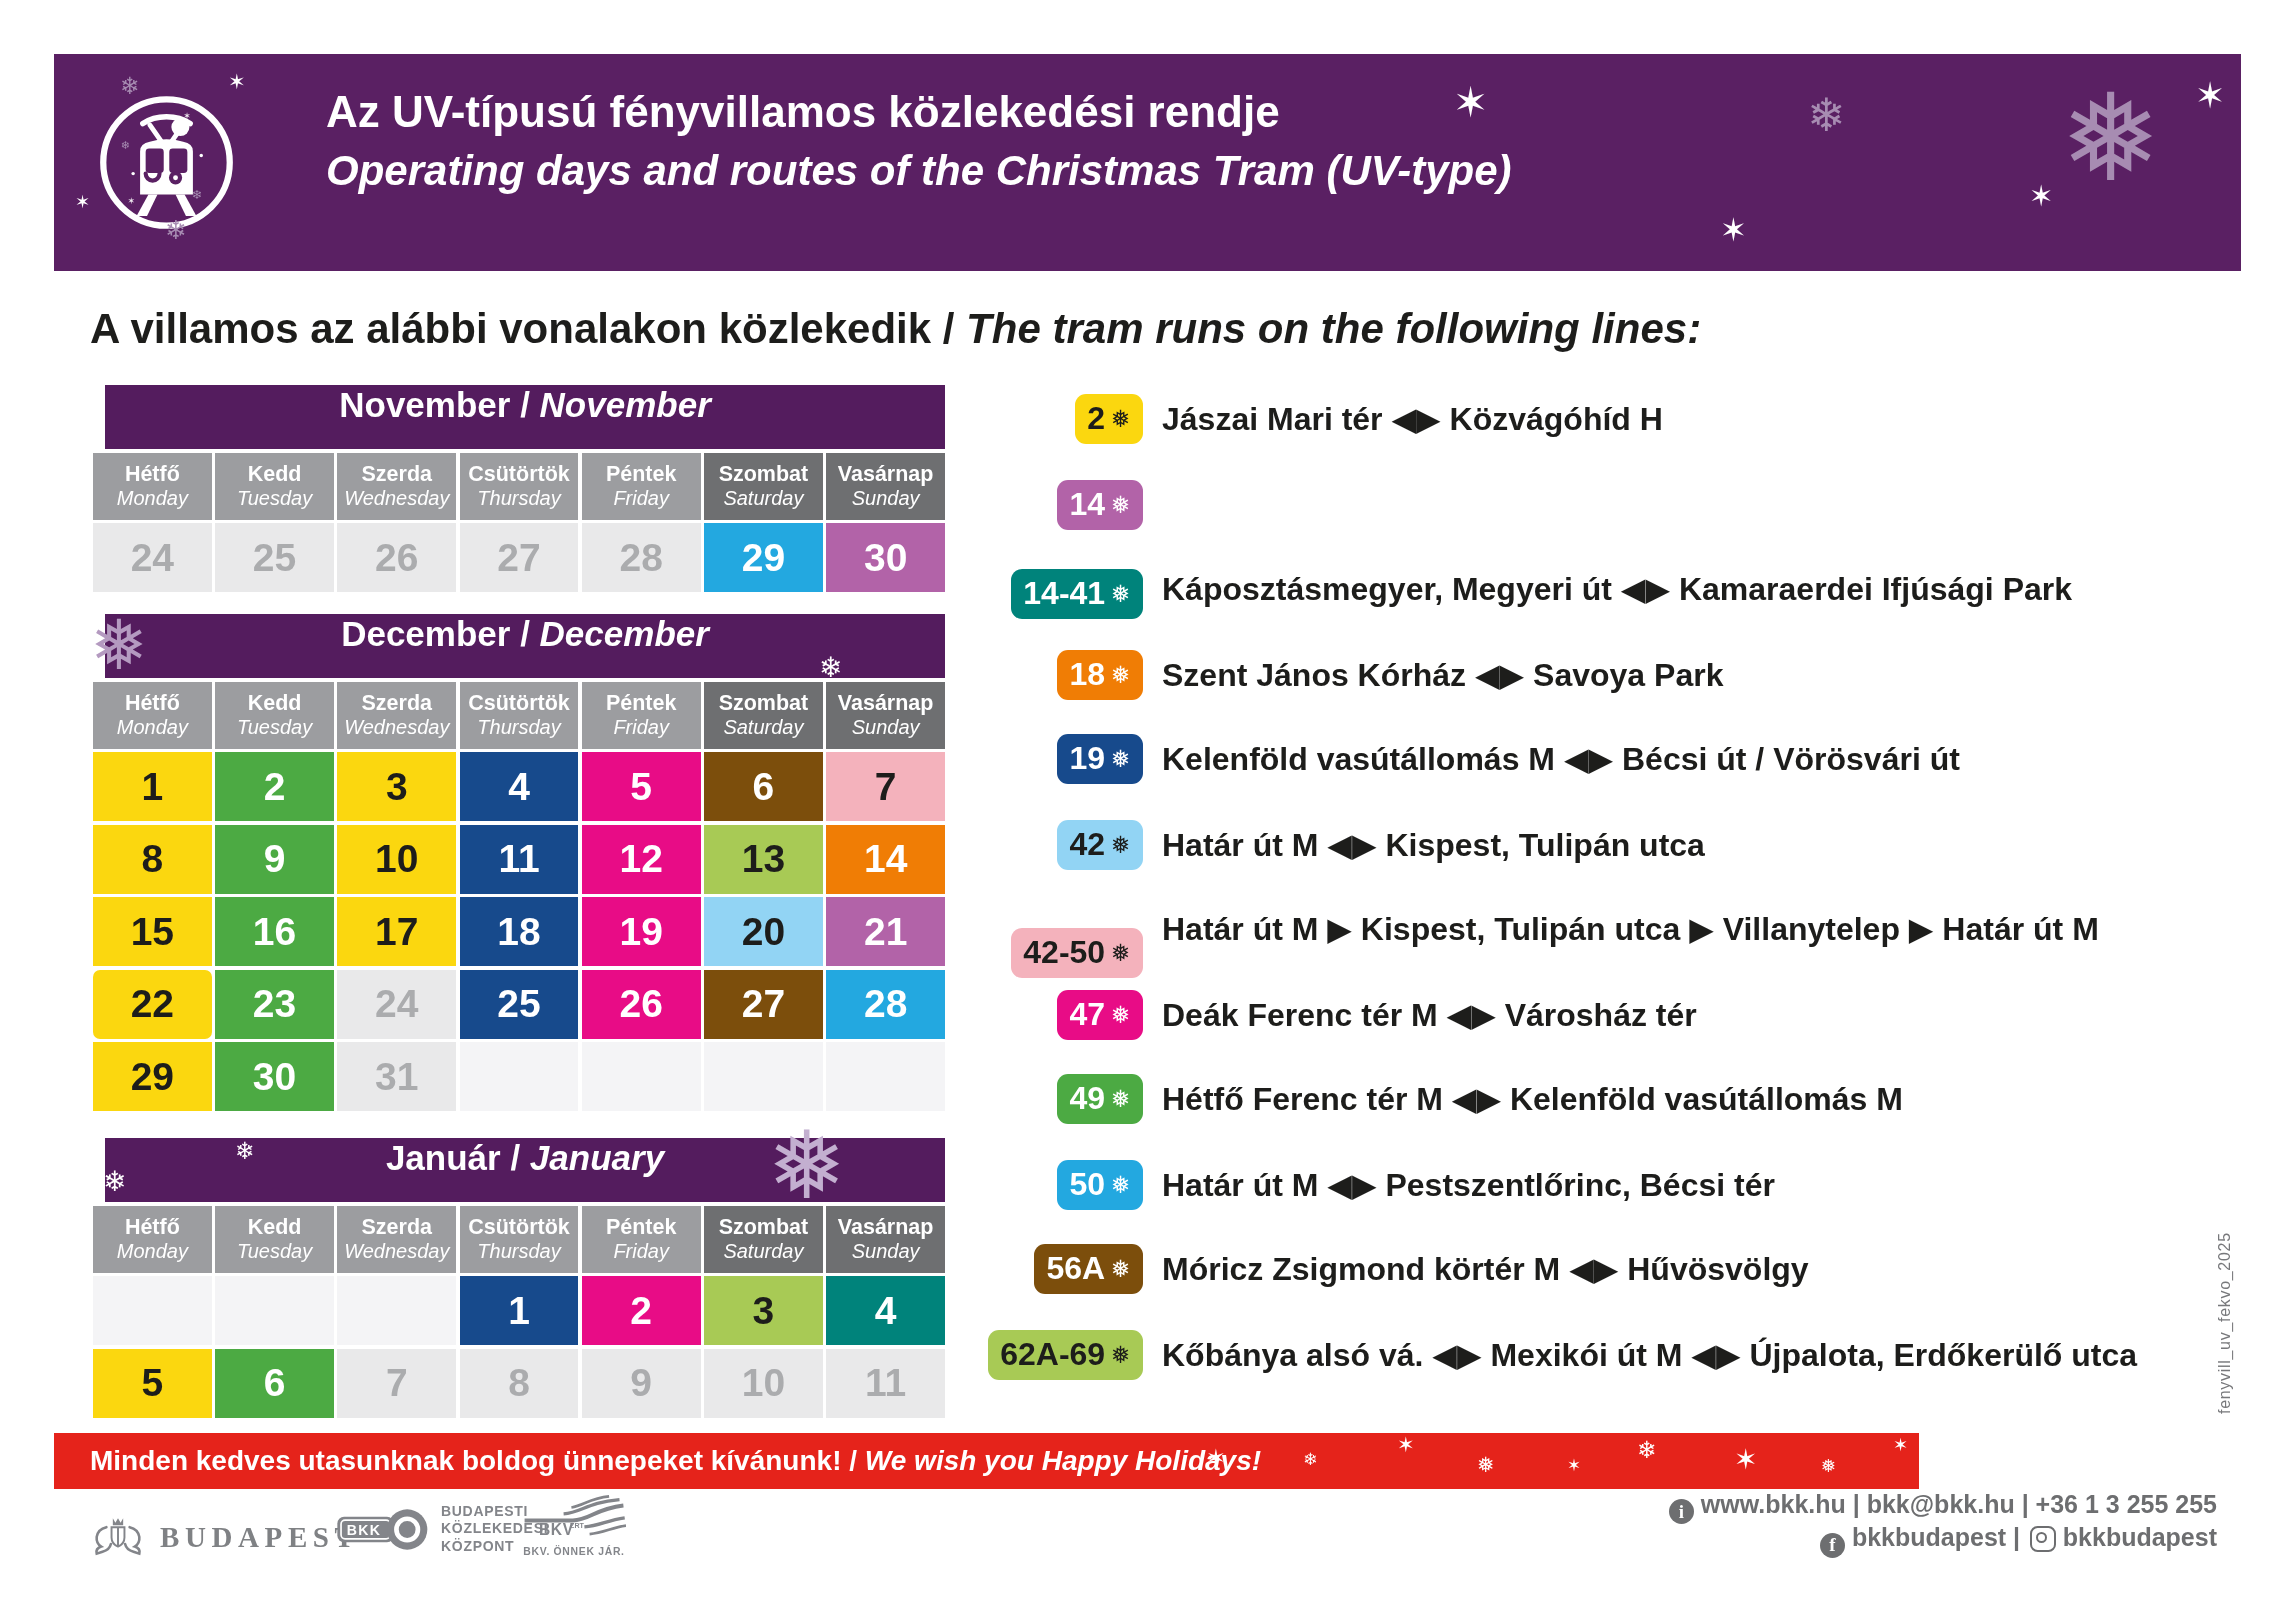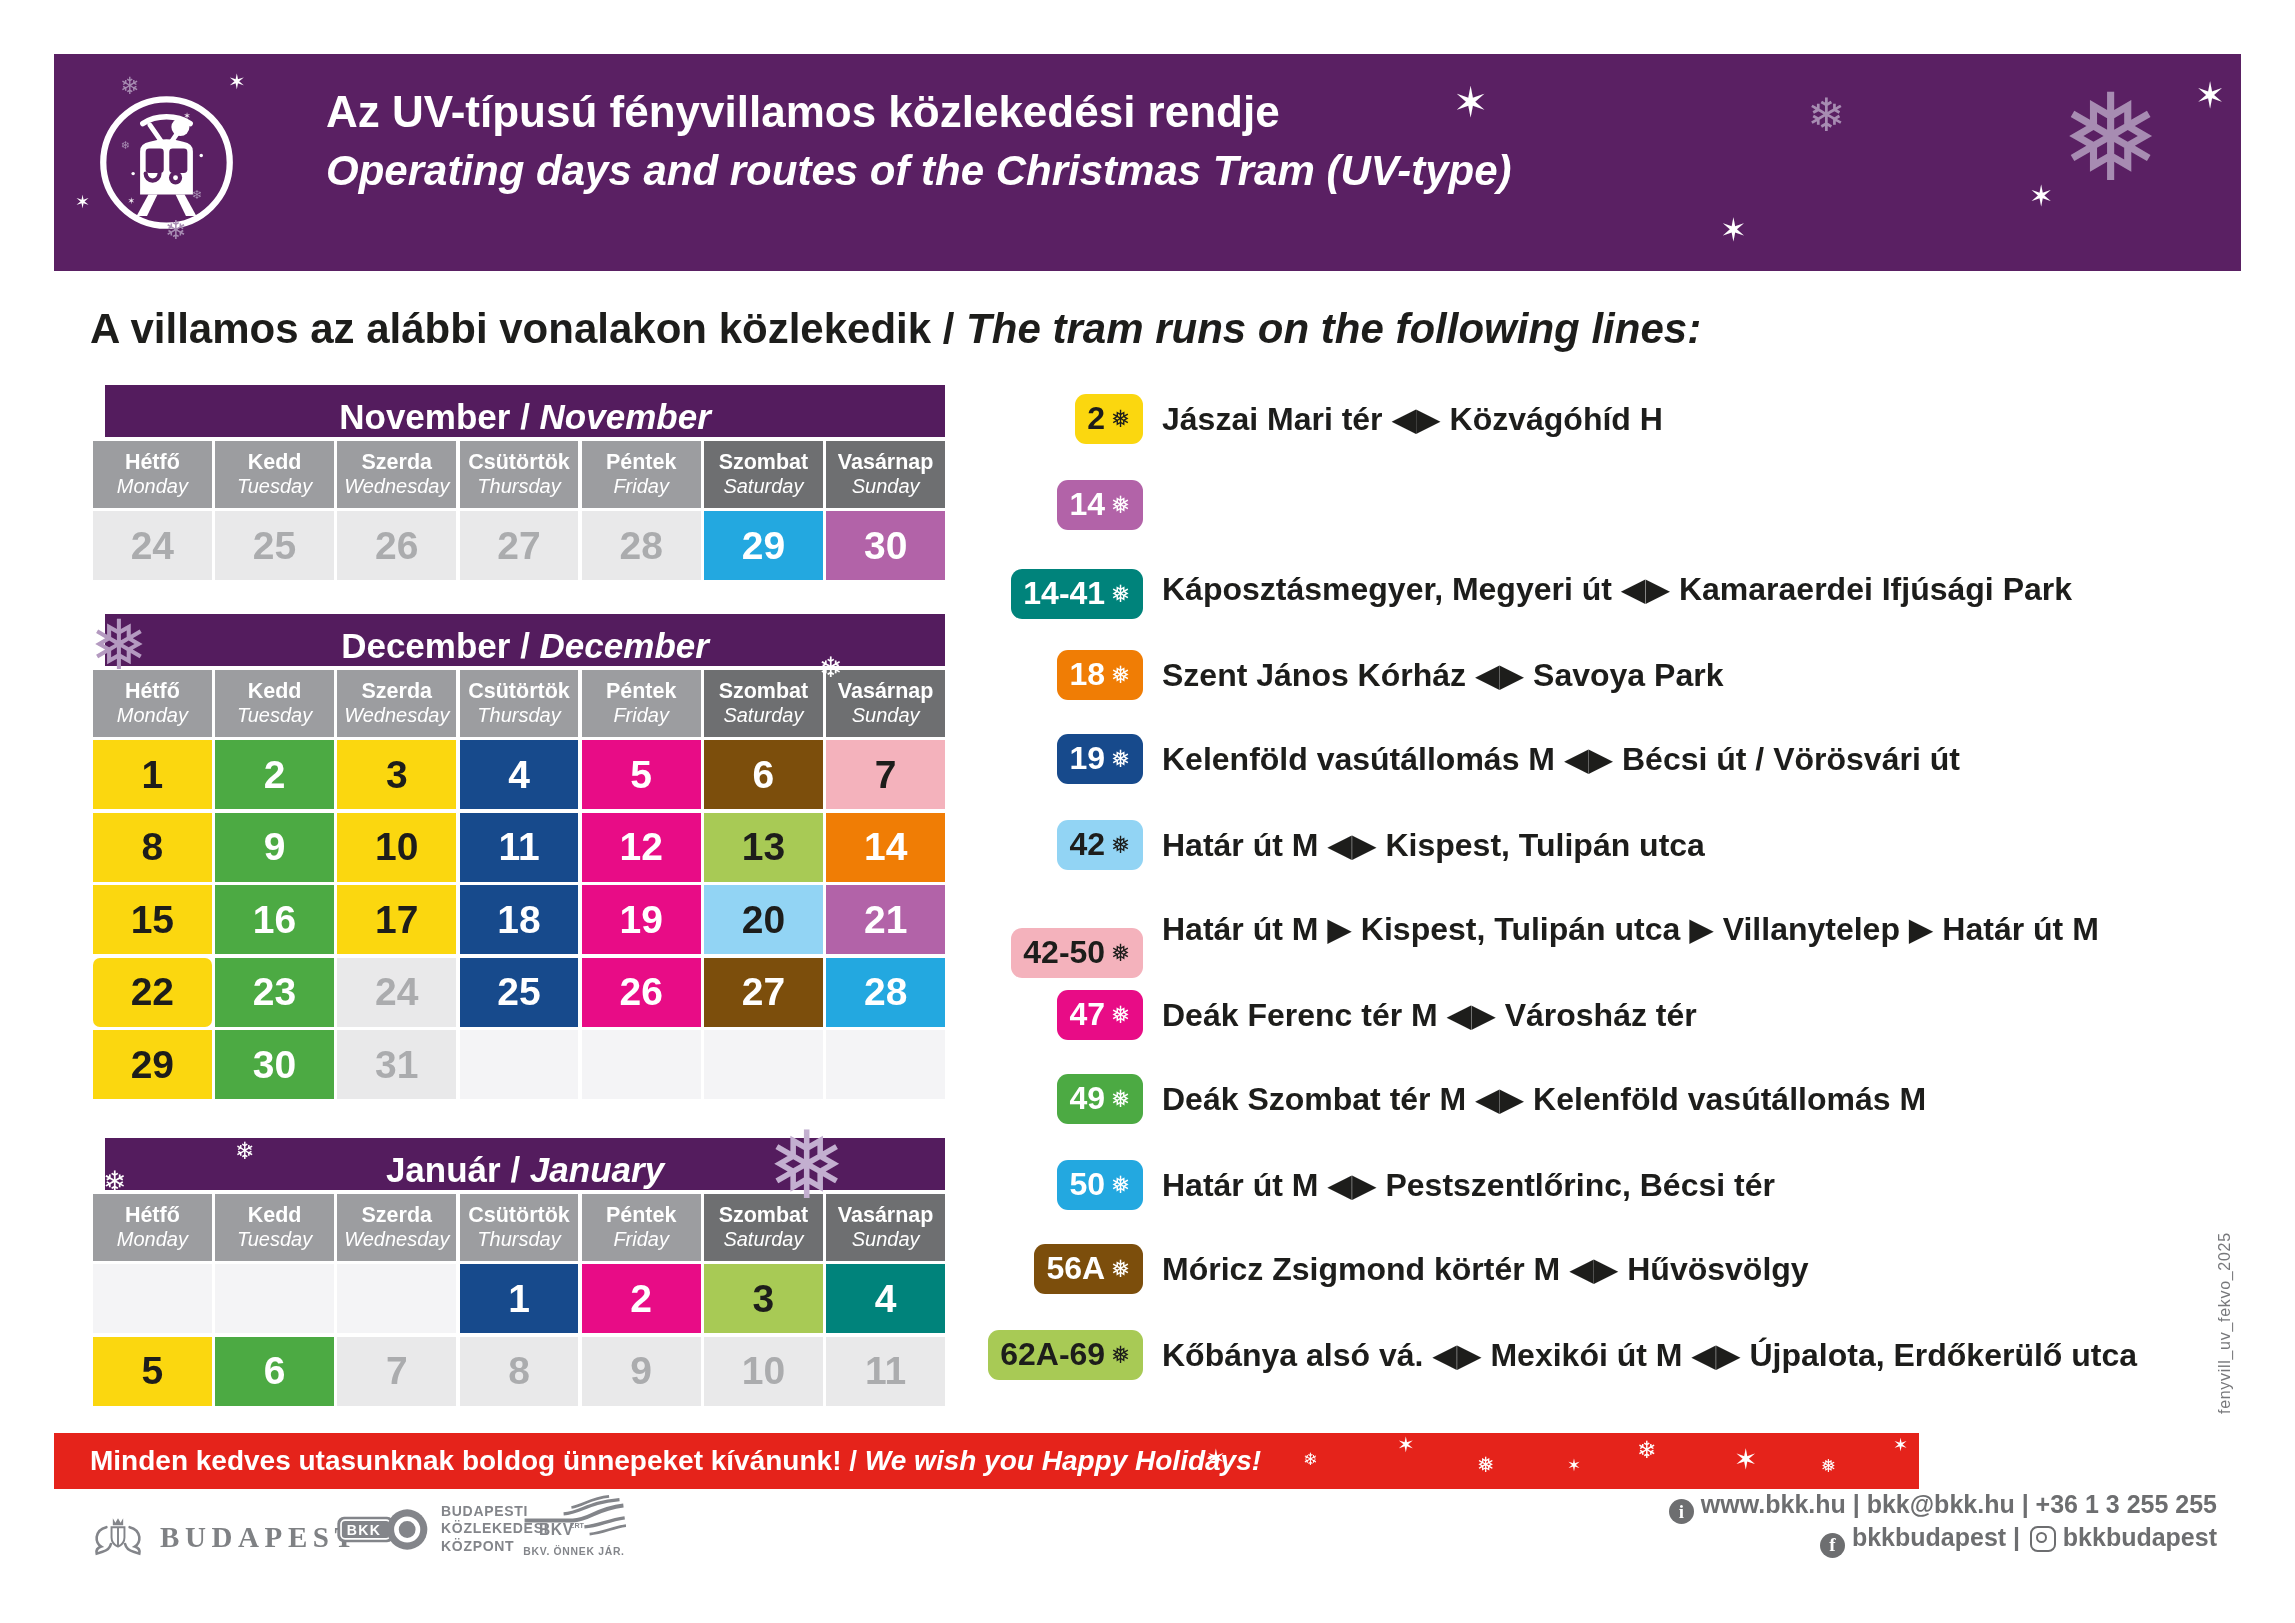--- a/index.html
+++ b/index.html
@@ -15,21 +15,21 @@
   .dec{position:absolute;line-height:1;user-select:none;pointer-events:none;}
   .sp{color:#fff;}
   .fl{color:#a78cb2;}
 
   
   .heading{position:absolute;left:90px;top:305px;font-size:42px;font-weight:bold;white-space:nowrap;}
   .heading .en{font-style:italic;}
 
   
   .cal{position:absolute;left:93px;width:852px;}
-  .cal-title{height:52px;background:#541c5e;color:#fff;display:flex;align-items:flex-end;justify-content:center;font-size:35px;font-weight:bold;white-space:pre;margin-left:12px;}
+  .cal-title{height:64px;background:#541c5e;color:#fff;display:flex;align-items:flex-start;justify-content:center;font-size:35px;font-weight:bold;white-space:pre;margin-left:12px;}
   .cal-title .t-en{font-style:italic;}
   .grid{display:grid;grid-template-columns:repeat(7,1fr);gap:3.5px;margin-top:3.5px;}
   .dh{height:67px;background:#9c9da0;color:#fff;display:flex;flex-direction:column;align-items:center;justify-content:center;text-align:center;}
   .dh.weekend{background:#6e6f71;}
   .dh-hu{font-size:21.5px;font-weight:bold;line-height:26px;}
   .dh-en{font-size:20px;font-style:italic;line-height:23.6px;}
   .dc{height:69px;display:flex;align-items:center;justify-content:center;font-size:39px;font-weight:bold;background:#fff;}
   .dc.off{background:#e9e9ea;color:#abacae;}
   .dc.blank{background:#f4f4f6;}
 
@@ -349,21 +349,21 @@
     </div>
     <span class="route">Deák Ferenc tér M ◀▶ Városház tér</span>
   </div>
       <div class="line-row" style="top: 1072px;">
     <div class="badge-wrap">
       <span class="badge" style="background: rgb(76, 170, 67); color: rgb(255, 255, 255);">
             <span class="badge-num">49</span>
             <span class="flake">❅</span>
           </span>
     </div>
-    <span class="route">Deák Szombat tér M ◀▶ Kelenföld vasútállomás M</span>
+    <span class="route">Hétfő Ferenc tér M ◀▶ Kelenföld vasútállomás M</span>
   </div>
       <div class="line-row" style="top: 1158px;">
     <div class="badge-wrap">
       <span class="badge" style="background: rgb(35, 168, 224); color: rgb(255, 255, 255);">
             <span class="badge-num">50</span>
             <span class="flake">❅</span>
           </span>
     </div>
     <span class="route">Határ út M ◀▶ Pestszentlőrinc, Bécsi tér</span>
   </div>

